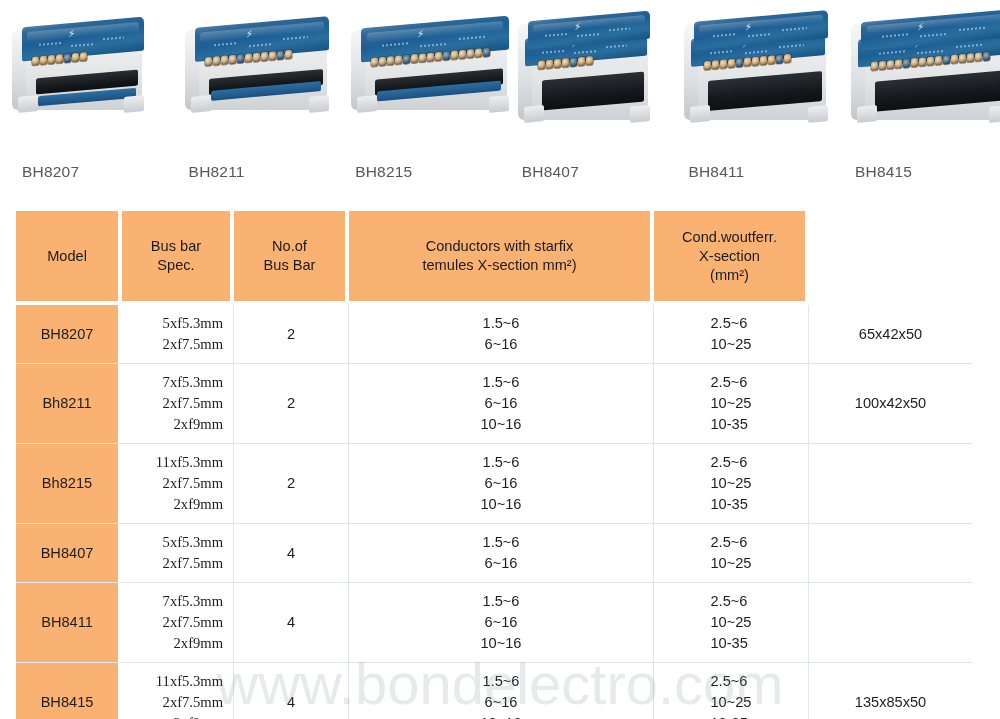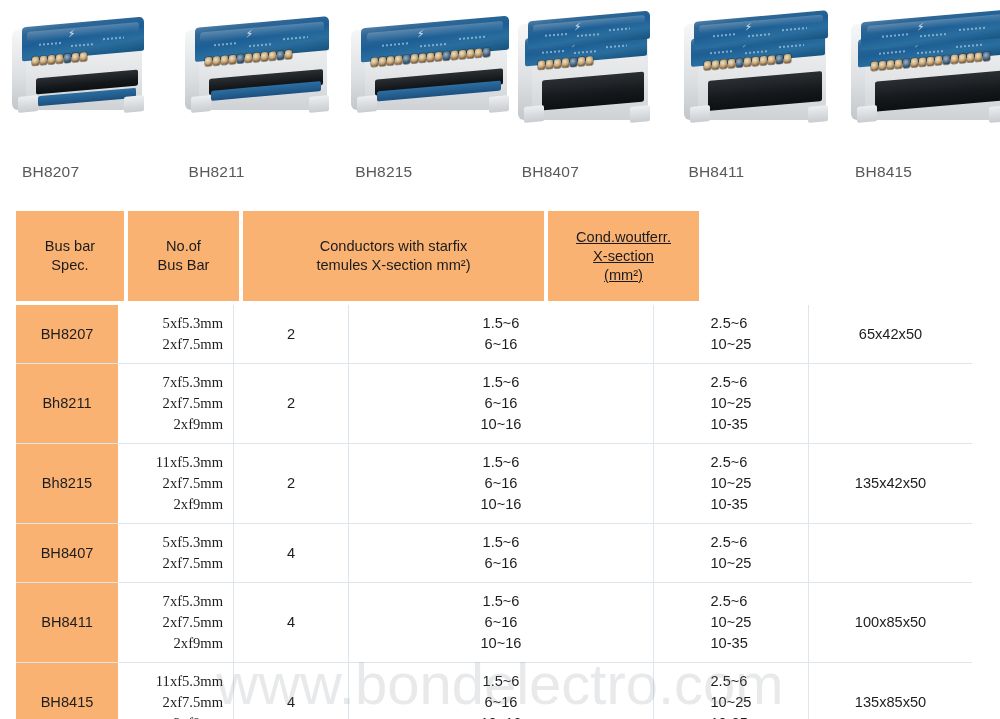--- a/index.html
+++ b/index.html
@@ -151,21 +151,21 @@
   .c1 { flex: 0 0 112px; }
   .c2 { flex: 0 0 115px; align-items: center; }
   .c3 { flex: 0 0 305px; }
   .c4 { flex: 0 0 155px; }
   .c5 { flex: 0 0 163px; }
 
   .hdr-row .c0 { flex: 0 0 102px; }
   .hdr-row .c1 { flex: 0 0 108px; }
   .hdr-row .c2 { flex: 0 0 111px; }
   .hdr-row .c3 { flex: 0 0 301px; }
-  .hdr-row .c4 { flex: 0 0 151px; text-decoration: underline; }
+  .hdr-row .c4 { flex: 0 0 151px; }
   .hdr-row .c5 { flex: 0 0 163px; }
 
   
   .watermark {
     position: absolute;
     left: 0; top: 655px;
     width: 1000px;
     text-align: center;
     font-size: 58px;
     line-height: 58px;
@@ -386,20 +386,23 @@
             <div class="foot" style="left: 6px; top: 90px; width: 20px; height: 16px; transform: skewY(-5deg); z-index: 8;"></div>
             <div class="foot" style="left: 138px; top: 90px; width: 20px; height: 16px; transform: skewY(-5deg); z-index: 8;"></div>
           </div>
         </div>
         <div class="prod-label">BH8415</div>
       </div>
     </div>
 
   <div class="tbl">
     <div class="row hdr-row" id="hdr-row">
+        <div class="hcell c0">
+          <div>Model</div>
+        </div>
         <div class="hcell c1">
           <div>Bus bar<br>Spec.</div>
         </div>
         <div class="hcell c2">
           <div>No.of<br>Bus Bar</div>
         </div>
         <div class="hcell c3">
           <div>Conductors with starfix<br>temules X-section mm²)</div>
         </div>
         <div class="hcell c4">
@@ -436,40 +439,40 @@
           </div>
           <div class="dcell c2 center-al">
             <div class="inner">2</div>
           </div>
           <div class="dcell c3 center-al">
             <div class="inner">1.5~6<br>6~16<br>10~16</div>
           </div>
           <div class="dcell c4 blockcenter">
             <div class="inner">2.5~6<br>10~25<br>10-35</div>
           </div>
+          <div class="dcell c5 center-al last">
+            <div class="inner">100x42x50</div>
+          </div>
         </div>
         <div class="row drow">
           <div class="dcell c0 model">
             <div class="inner">Bh8215</div>
           </div>
           <div class="dcell c1 right-al">
             <div class="inner">11xf5.3mm<br>2xf7.5mm<br>2xf9mm</div>
           </div>
           <div class="dcell c2 center-al">
             <div class="inner">2</div>
           </div>
           <div class="dcell c3 center-al">
             <div class="inner">1.5~6<br>6~16<br>10~16</div>
           </div>
           <div class="dcell c4 blockcenter">
             <div class="inner">2.5~6<br>10~25<br>10-35</div>
           </div>
-          <div class="dcell c5 center-al last">
-            <div class="inner">135x42x50</div>
-          </div>
         </div>
         <div class="row drow">
           <div class="dcell c0 model">
             <div class="inner">BH8407</div>
           </div>
           <div class="dcell c1 right-al">
             <div class="inner">5xf5.3mm<br>2xf7.5mm</div>
           </div>
           <div class="dcell c2 center-al">
             <div class="inner">4</div>
@@ -490,23 +493,20 @@
           </div>
           <div class="dcell c2 center-al">
             <div class="inner">4</div>
           </div>
           <div class="dcell c3 center-al">
             <div class="inner">1.5~6<br>6~16<br>10~16</div>
           </div>
           <div class="dcell c4 blockcenter">
             <div class="inner">2.5~6<br>10~25<br>10-35</div>
           </div>
-          <div class="dcell c5 center-al last">
-            <div class="inner">100x85x50</div>
-          </div>
         </div>
         <div class="row drow">
           <div class="dcell c0 model">
             <div class="inner">BH8415</div>
           </div>
           <div class="dcell c1 right-al">
             <div class="inner">11xf5.3mm<br>2xf7.5mm<br>2xf9mm</div>
           </div>
           <div class="dcell c2 center-al">
             <div class="inner">4</div>

